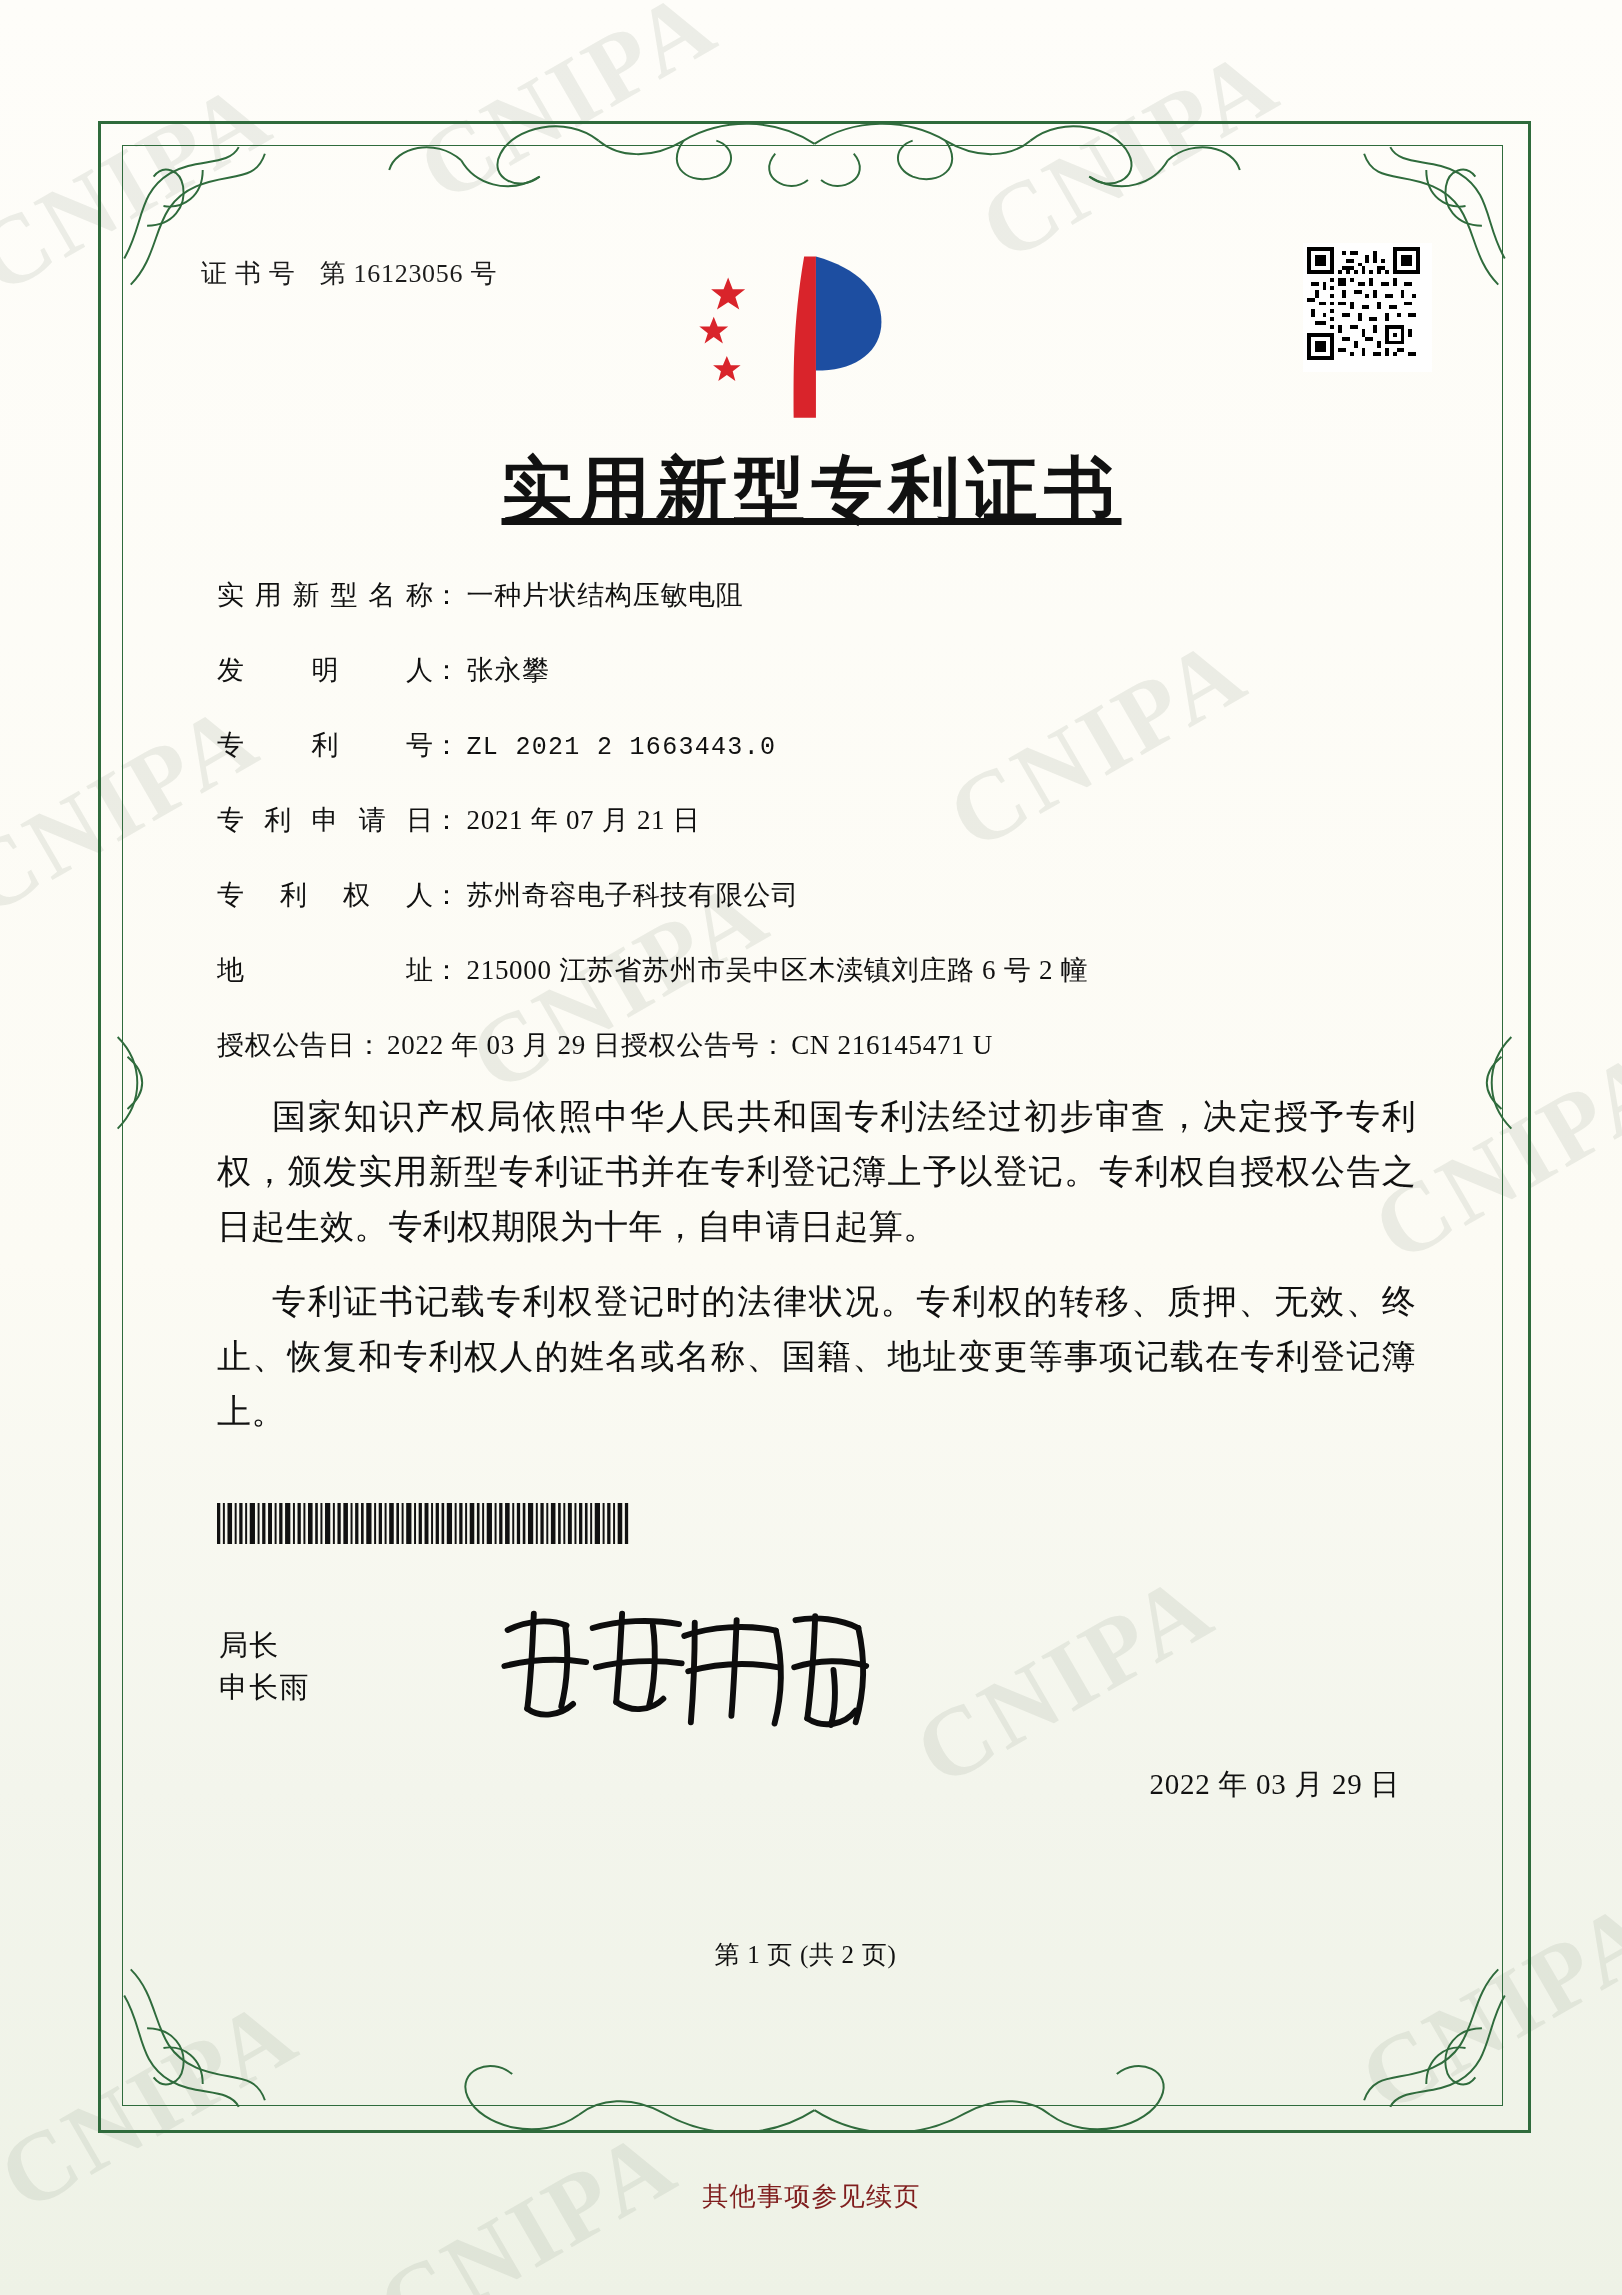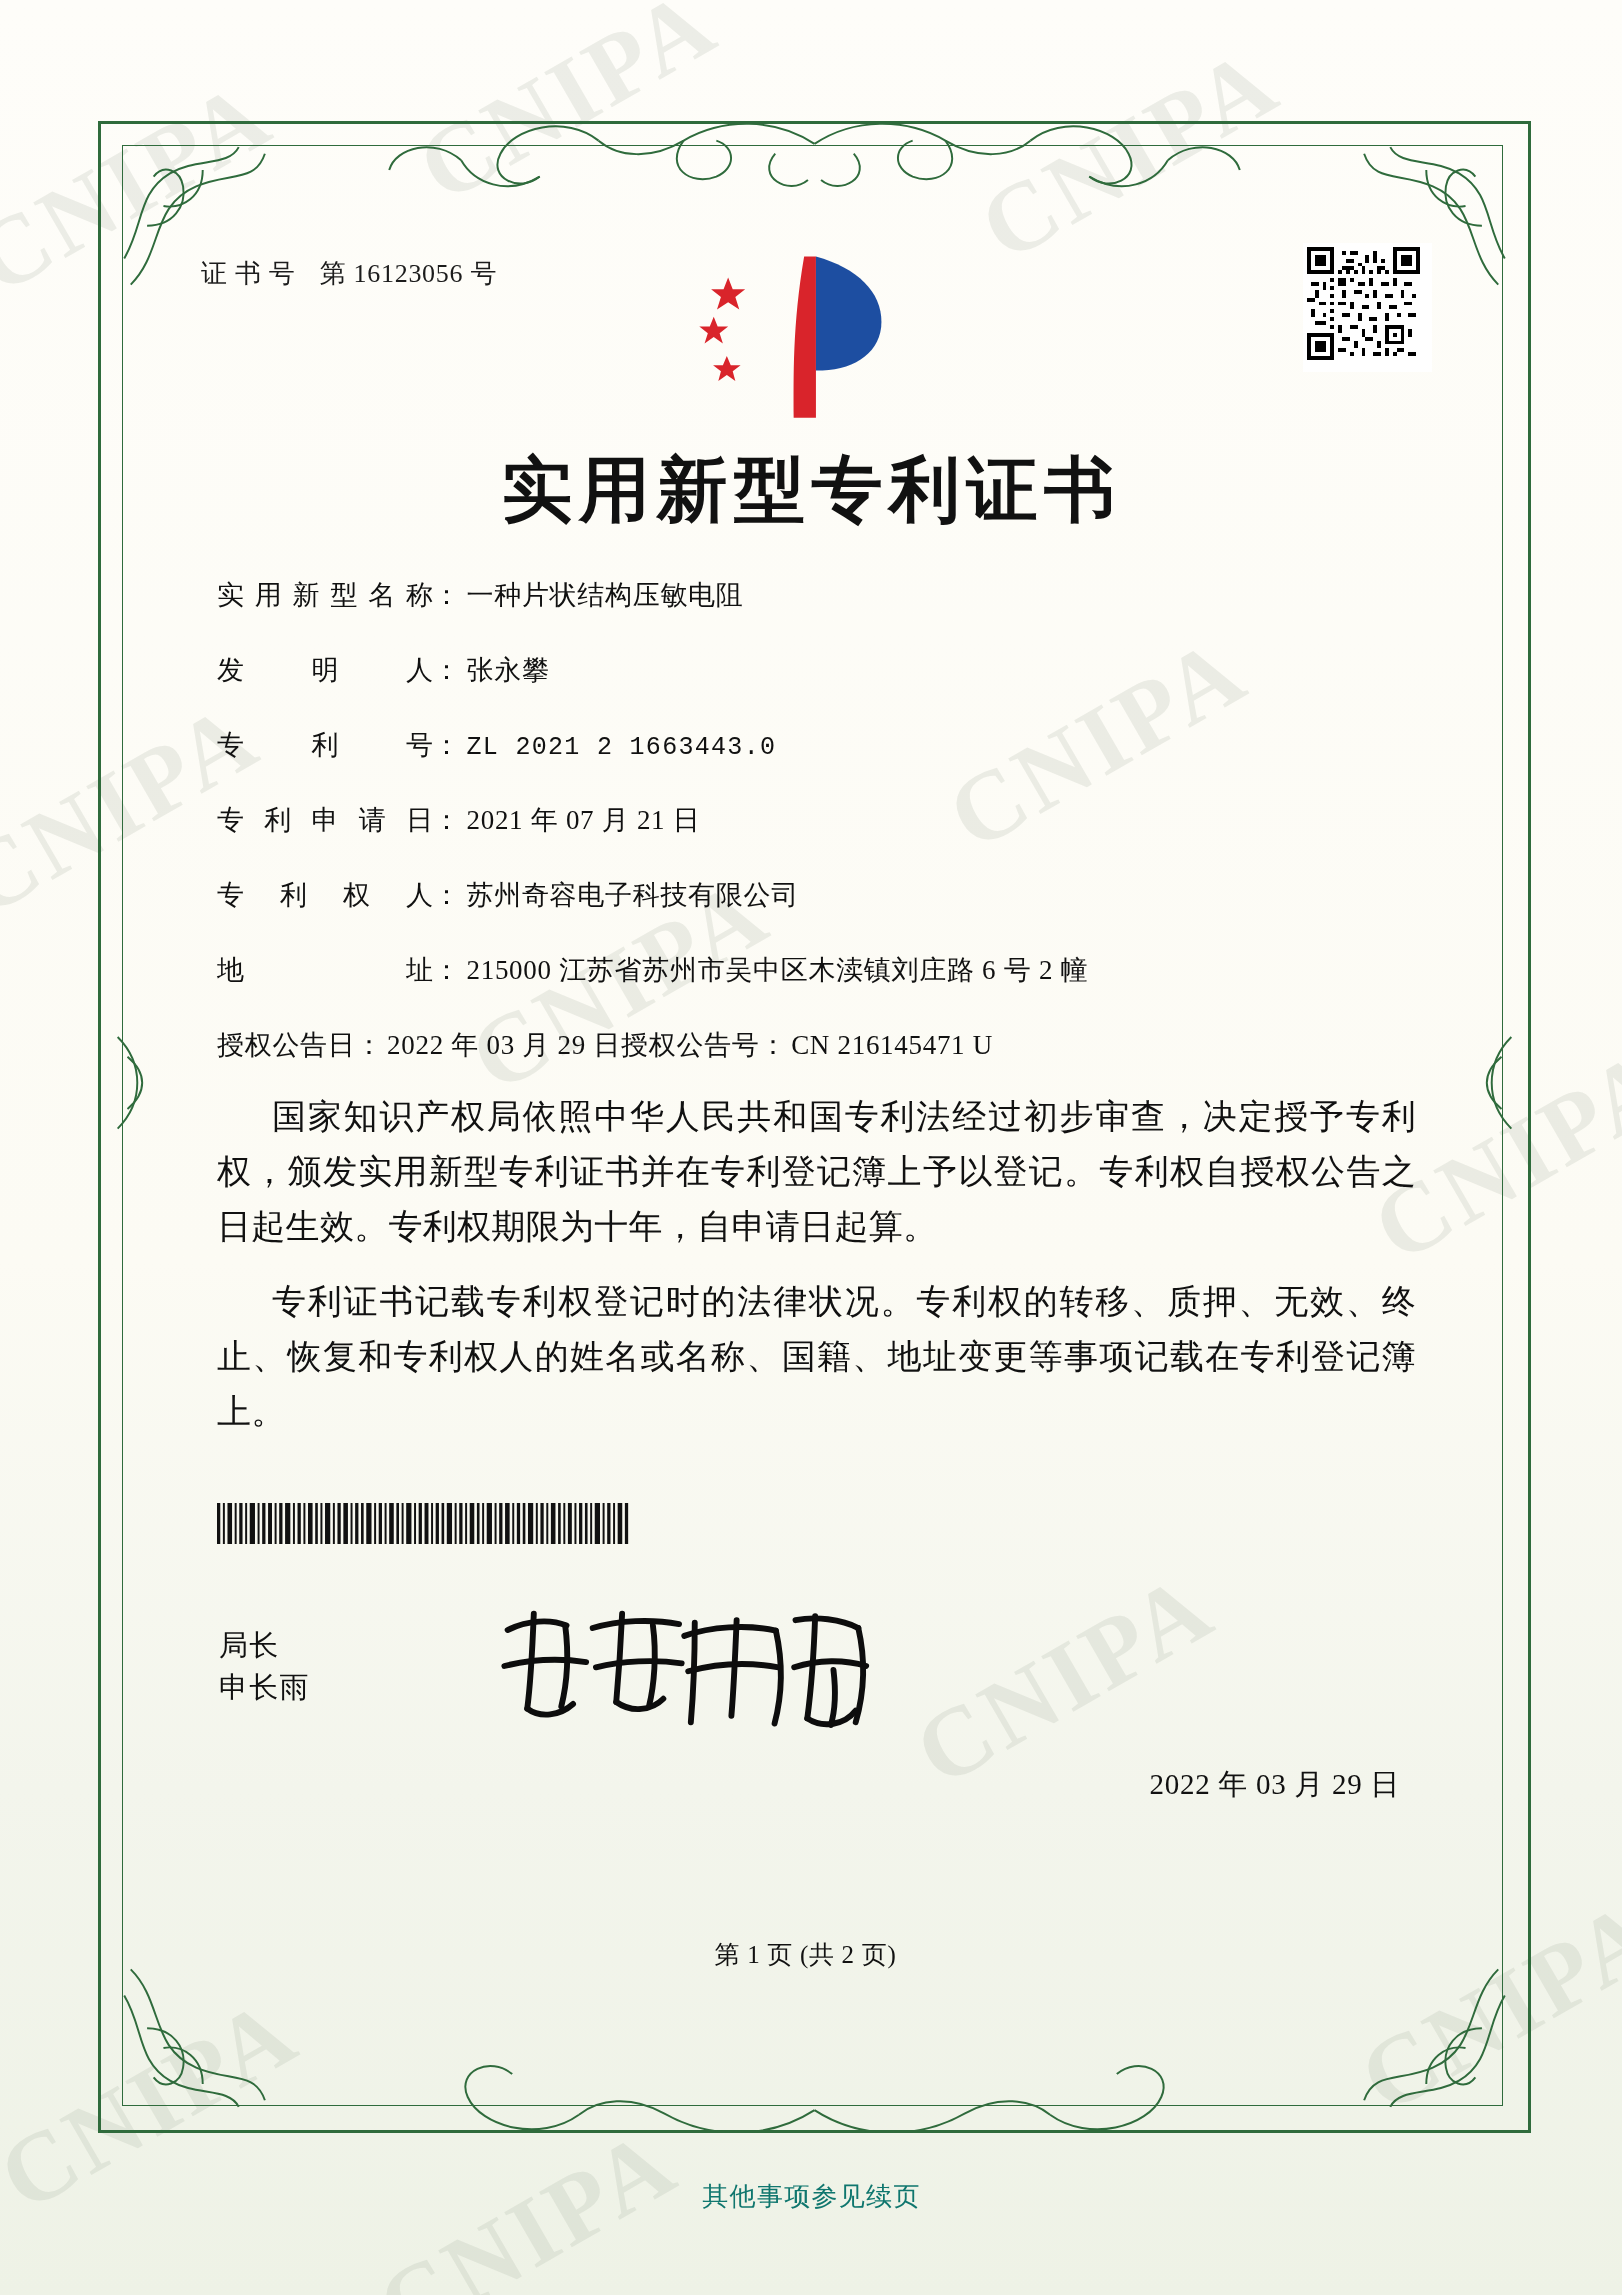--- a/index.html
+++ b/index.html
@@ -110,20 +110,21 @@
     position: absolute;
     left: 0;
     right: 0;
     top: 298px;
     text-align: center;
     font-size: 71px;
     font-weight: bold;
     letter-spacing: 6.5px;
     color: #111111;
     font-family: "Liberation Serif", "DejaVu Serif", serif;
+    text-decoration: underline;
   }
 
   .fields {
     position: absolute;
     left: 95px;
     top: 432px;
     right: 85px;
   }
   .field-row {
     display: flex;
@@ -219,21 +220,21 @@
     letter-spacing: 0.7px;
   }
 
   .footer-note {
     position: absolute;
     left: 0;
     right: 0;
     top: 2179px;
     text-align: center;
     font-size: 26px;
-    color: #0f766e;
+    color: #7f1d1d;
     letter-spacing: 1.3px;
   }
 </style>
 </head>
 <body>
 
 <div class="page">
   <div class="paper-tint"></div>
 
   <div class="watermarks">

